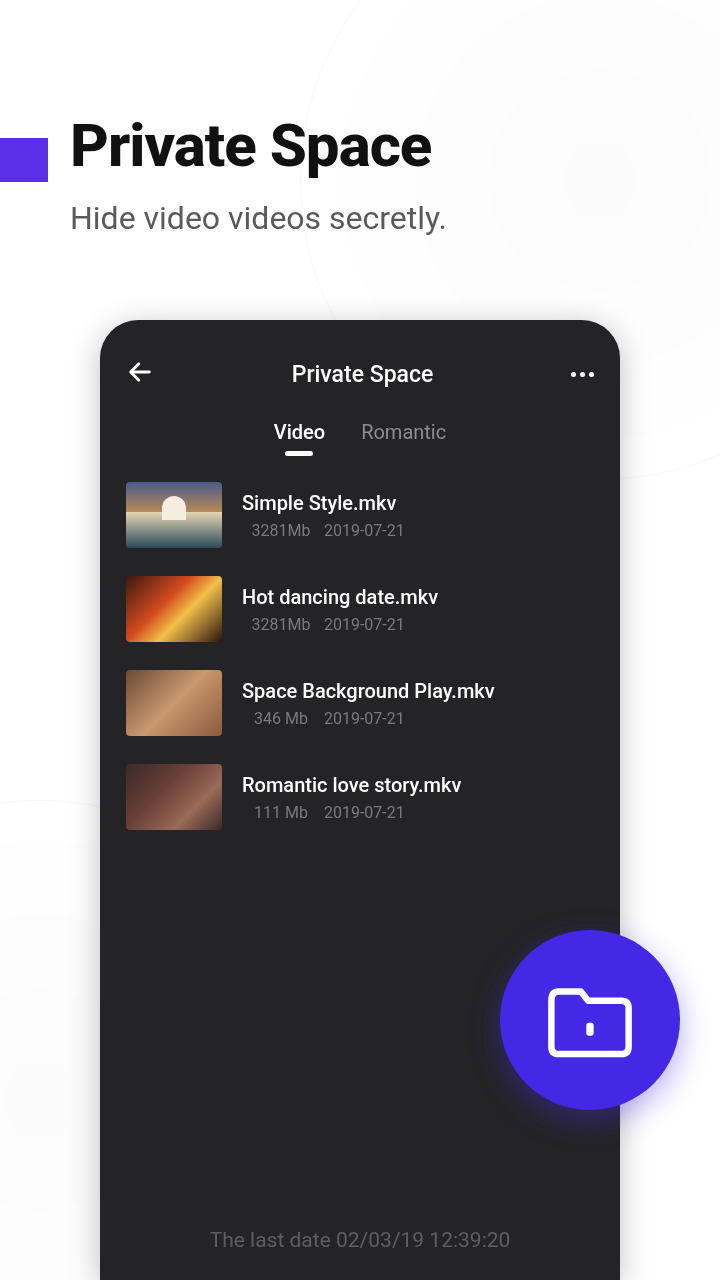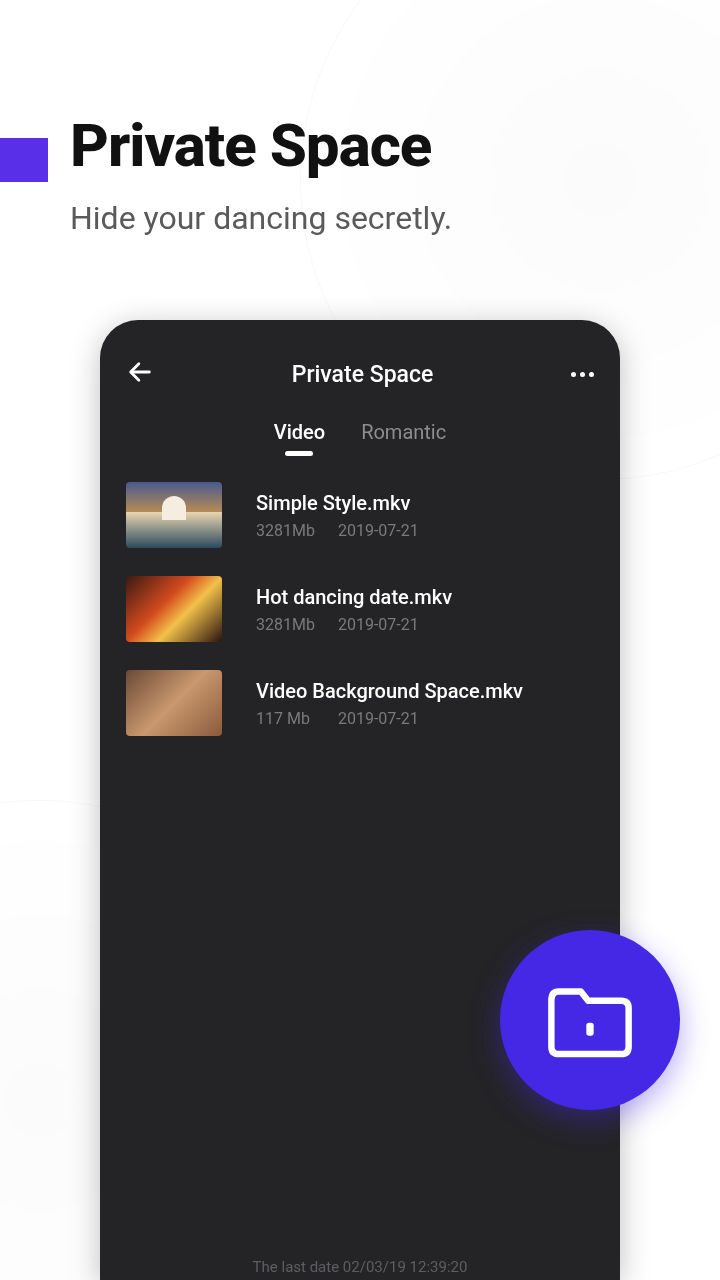--- a/index.html
+++ b/index.html
@@ -105,21 +105,21 @@
     background: #fff;
     border-radius: 3px;
   }
 
   .list {
     margin-top: 28px;
   }
   .item {
     display: flex;
     align-items: center;
-    gap: 34px;
+    gap: 20px;
     margin-bottom: 28px;
   }
   .thumb {
     width: 96px;
     height: 66px;
     border-radius: 4px;
     flex-shrink: 0;
   }
   .t1 { background: linear-gradient(180deg,#4a5a8c 0%, #b58a57 45%, #e6d4b0 46%, #2b4a5e 100%); position: relative; }
   .t1::after{content:"";position:absolute;left:36px;top:14px;width:24px;height:24px;background:#f4ede0;border-radius:50% 50% 0 0;}
@@ -130,29 +130,29 @@
   .meta .name {
     font-size: 20px;
     color: #fff;
     font-weight: 500;
     margin-bottom: 6px;
   }
   .meta .sub {
     font-size: 16px;
     color: #7a7a7d;
   }
-  .meta .sub .size { display: inline-block; min-width: 78px; }
+  .meta .sub .size { display: inline-block; min-width: 78px; text-align: center; }
 
   .footer-line {
     position: absolute;
-    bottom: 4px;
+    bottom: 28px;
     left: 0;
     right: 0;
     text-align: center;
-    font-size: 15px;
+    font-size: 21px;
     color: #5e5e62;
   }
 
   .fab {
     position: absolute;
     right: 40px;
     top: 930px;
     width: 180px;
     height: 180px;
     border-radius: 50%;
@@ -167,21 +167,21 @@
 </head>
 <body>
 
 <div class="bg-circle bg-c1"></div>
 <div class="bg-circle bg-c2"></div>
 
 <div class="accent-bar"></div>
 
 <div class="hero">
   <h1>Private Space</h1>
-  <p>Hide your dancing secretly.</p>
+  <p>Hide video videos secretly.</p>
 </div>
 
 <div class="phone">
 
   <div class="app-header">
     <div class="back-icon">
       <svg viewBox="0 0 24 24" fill="none" stroke="#fff" stroke-width="2.4" stroke-linecap="round" stroke-linejoin="round">
         <line x1="20" y1="12" x2="5" y2="12"></line>
         <polyline points="11,5 4,12 11,19"></polyline>
       </svg>
@@ -219,28 +219,38 @@
         <div class="sub">
           <span class="size">3281Mb</span>
           <span>2019-07-21</span>
         </div>
       </div>
     </div>
 
     <div class="item">
       <div class="thumb t3"></div>
       <div class="meta">
-        <div class="name">Video Background Space.mkv</div>
-        <div class="sub">
-          <span class="size">117 Mb</span>
-          <span>2019-07-21</span>
-        </div>
-      </div>
-    </div>
-
+        <div class="name">Space Background Play.mkv</div>
+        <div class="sub">
+          <span class="size">346 Mb</span>
+          <span>2019-07-21</span>
+        </div>
+      </div>
+    </div>
+
+    <div class="item">
+      <div class="thumb t4"></div>
+      <div class="meta">
+        <div class="name">Romantic love story.mkv</div>
+        <div class="sub">
+          <span class="size">111 Mb</span>
+          <span>2019-07-21</span>
+        </div>
+      </div>
+    </div>
 
   </div>
 
   <div class="footer-line">The last date  02/03/19 12:39:20</div>
 </div>
 
 <div class="fab">
   <svg viewBox="0 0 100 86">
     <path d="M8 22 L8 72 Q8 80 16 80 L84 80 Q92 80 92 72 L92 30 Q92 22 84 22 L48 22 L40 12 L16 12 Q8 12 8 22 Z" fill="none" stroke="#fff" stroke-width="7" stroke-linejoin="round"></path>
     <rect x="46" y="46" width="8" height="14" rx="3" fill="#fff"></rect>

